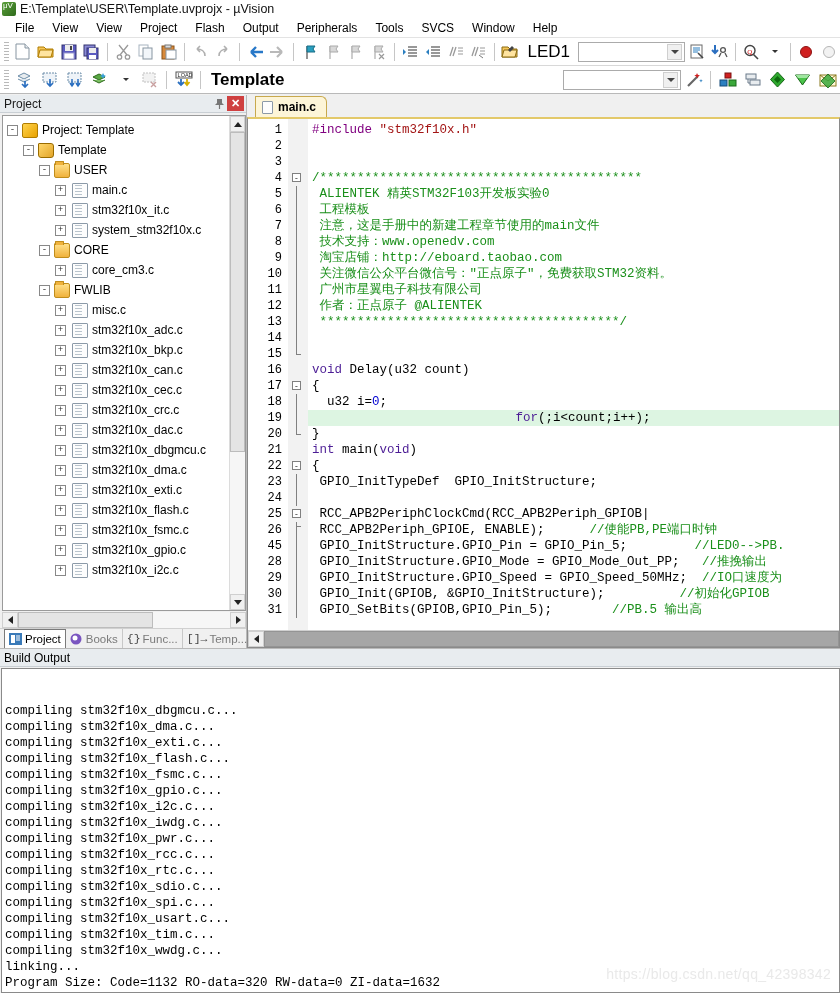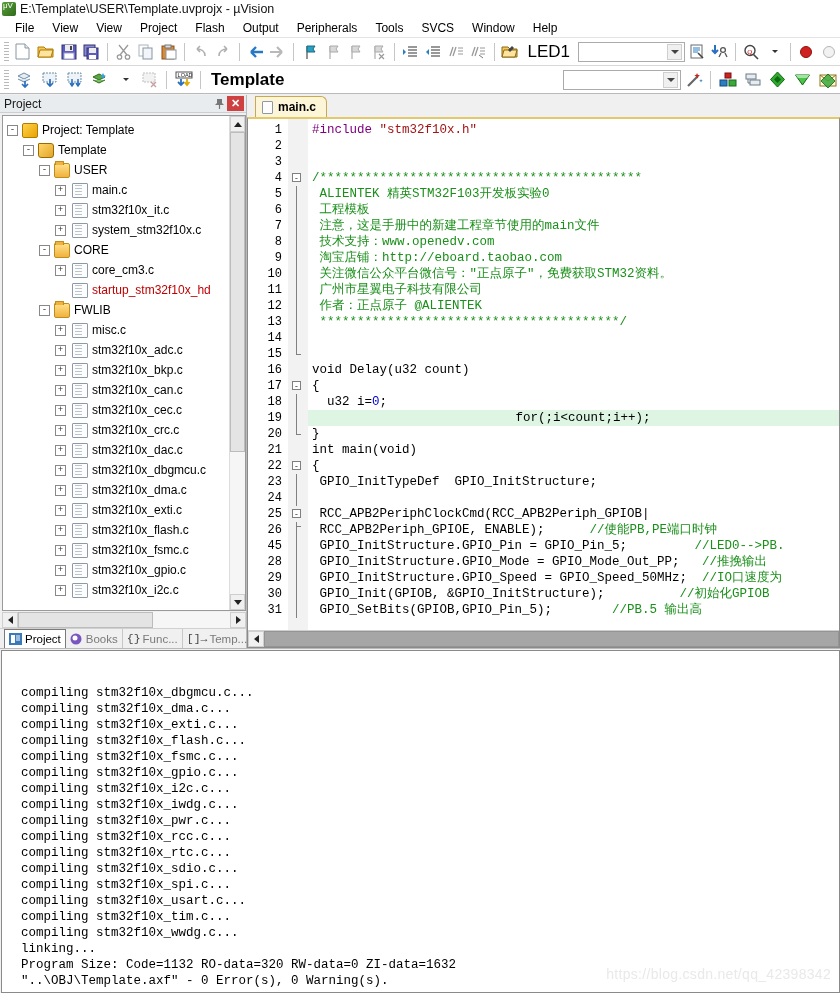--- a/index.html
+++ b/index.html
@@ -242,21 +242,21 @@
   .fold-end {
     position: absolute; left: 8px; width: 5px; height: 1px; background: #808080;
   }
   .code-lines {
     flex: 1; padding-top: 3px; overflow: hidden;
     font-family: "Liberation Mono", monospace; font-size: 12.5px;
     white-space: pre; position: relative;
   }
   .cl { height: 16px; line-height: 16px; white-space: pre; padding-left: 4px; }
   .cl.hl { background: #ddf5e2; text-align: center; }
-  .k-kw { color: #000000; margin-top: 23px; }
+  .k-kw { color: #4c1d95; margin-top: 23px; }
   .k-str { color: #a31515; }
   .k-pre { color: #800080; }
   .k-cm { color: #1a8f1a; }
   .k-num { color: #0000d2; }
   .k-pl { color: #000; }
   .code-hscroll {
     height: 17px; background: #f0f0f0; display: flex; align-items: center;
     border-top: 1px solid #d0d0d0;
   }
   .chs-arrow { width:16px;height:16px;display:flex;align-items:center;justify-content:center;background:#f0f0f0;border:1px solid #cfcfcf;}
@@ -269,21 +269,21 @@
     border-top: 1px solid #b9b9b9;
   }
   .build-header {
     height: 18px; background: #e8ecef; display: flex; align-items: center;
     font-size: 12px; padding-left: 4px; border-bottom: 1px solid #c9cfd4;
   }
   .build-body {
     flex: 1; background: #fff; border: 1px solid #8a8a8a;
     margin: 1px 0 0 1px;
     font-family: "Liberation Mono", monospace; font-size: 12.5px;
-    padding: 2px 0 0 19px; overflow: hidden; white-space: pre;
+    padding: 2px 0 0 3px; overflow: hidden; white-space: pre;
     line-height: 16px; position: relative;
   }
   .watermark {
     position: absolute; right: 8px; bottom: 10px;
     font-family: "Liberation Sans", sans-serif; font-size: 14px;
     color: #e9e9e9; letter-spacing: 0.3px;
   }
   svg { display: block; }
 </style>
 </head>
@@ -661,25 +661,20 @@
             </div>
             <div class="tnode" style="padding-left: 32px;">
               <span class="exp">-</span>
               <span class="ticon ico-folder"></span>
               <span class="tlabel">CORE</span>
             </div>
             <div class="tnode" style="padding-left: 48px;">
               <span class="exp">+</span>
               <span class="ticon ico-file"></span>
               <span class="tlabel">core_cm3.c</span>
-            </div>
-            <div class="tnode" style="padding-left: 48px;">
-              <span class="exp none"></span>
-              <span class="ticon ico-file"></span>
-              <span class="tlabel red">startup_stm32f10x_hd</span>
             </div>
             <div class="tnode" style="padding-left: 32px;">
               <span class="exp">-</span>
               <span class="ticon ico-folder"></span>
               <span class="tlabel">FWLIB</span>
             </div>
             <div class="tnode" style="padding-left: 48px;">
               <span class="exp">+</span>
               <span class="ticon ico-file"></span>
               <span class="tlabel">misc.c</span>
@@ -884,18 +879,21 @@
           <div class="chs-arrow">
               <span class="caret-left"></span>
             </div>
           <div class="chs-thumb" style="flex:1"></div>
         </div>
       </div>
     </div>
   </div>
 
   <div class="build-panel">
+    <div class="build-header">
+      <span>Build Output</span>
+    </div>
     <div class="build-body" id="build-body">
       <div>compiling stm32f10x_dbgmcu.c...</div><div>compiling stm32f10x_dma.c...</div><div>compiling stm32f10x_exti.c...</div><div>compiling stm32f10x_flash.c...</div><div>compiling stm32f10x_fsmc.c...</div><div>compiling stm32f10x_gpio.c...</div><div>compiling stm32f10x_i2c.c...</div><div>compiling stm32f10x_iwdg.c...</div><div>compiling stm32f10x_pwr.c...</div><div>compiling stm32f10x_rcc.c...</div><div>compiling stm32f10x_rtc.c...</div><div>compiling stm32f10x_sdio.c...</div><div>compiling stm32f10x_spi.c...</div><div>compiling stm32f10x_usart.c...</div><div>compiling stm32f10x_tim.c...</div><div>compiling stm32f10x_wwdg.c...</div><div>linking...</div><div>Program Size: Code=1132 RO-data=320 RW-data=0 ZI-data=1632</div><div>"..\OBJ\Template.axf" - 0 Error(s), 0 Warning(s).</div><div class="watermark">https://blog.csdn.net/qq_42398342</div>
     </div>
   </div>
 
 </div>
 
 </body></html>

